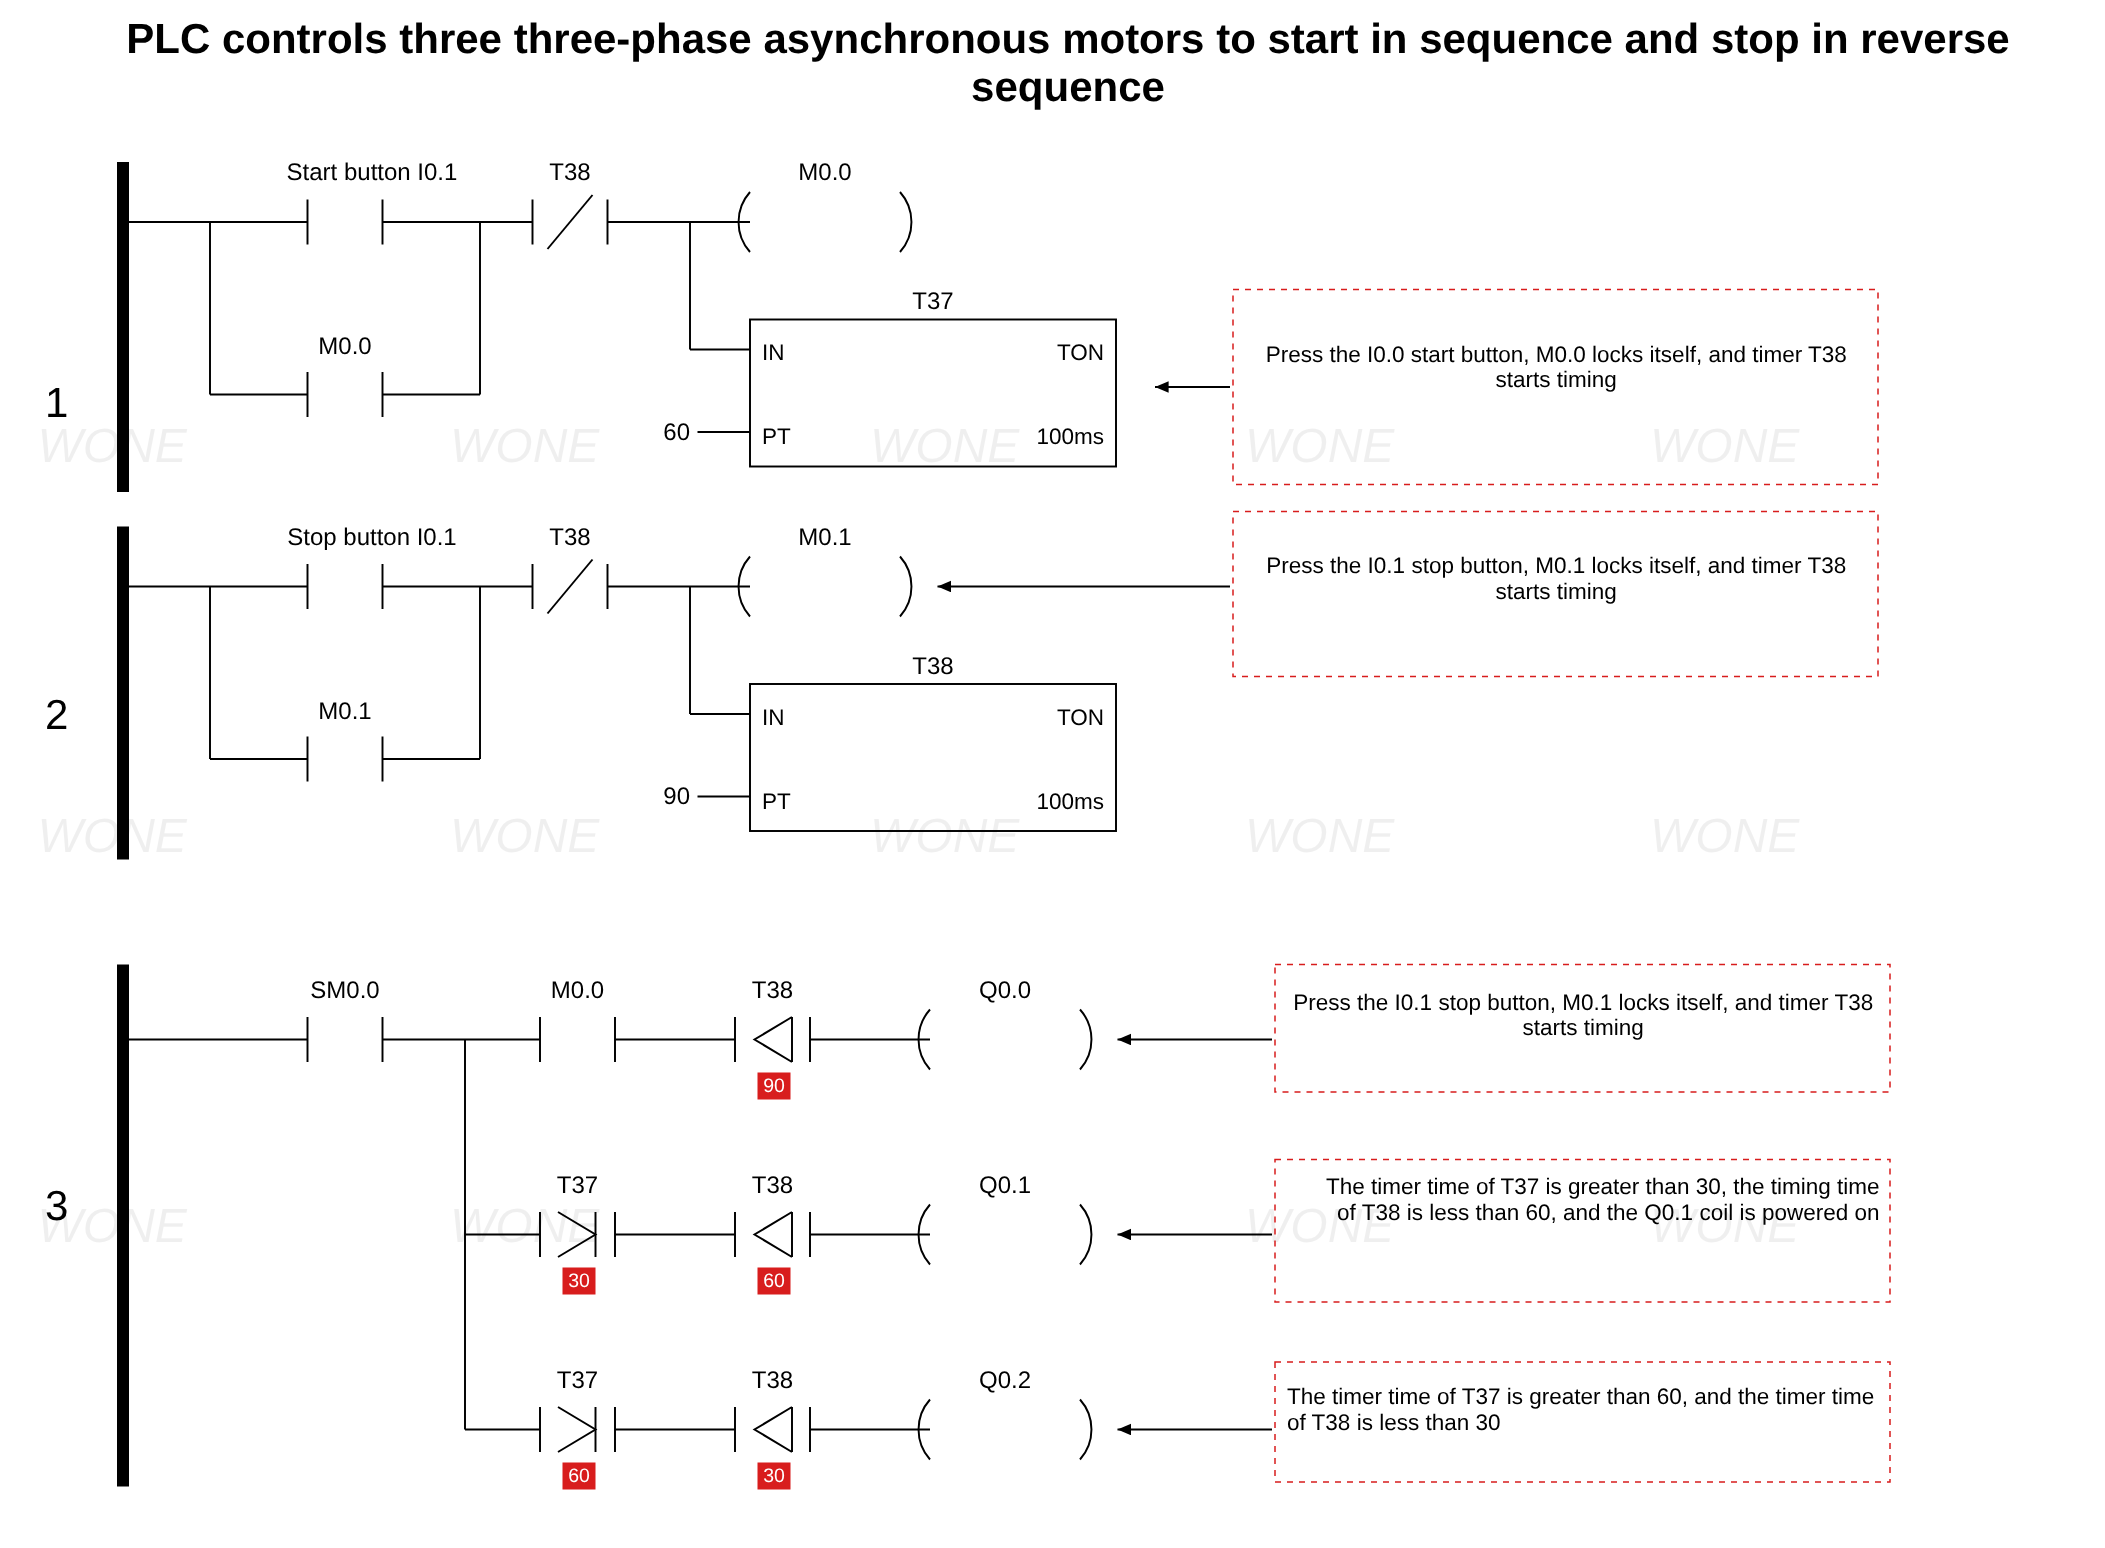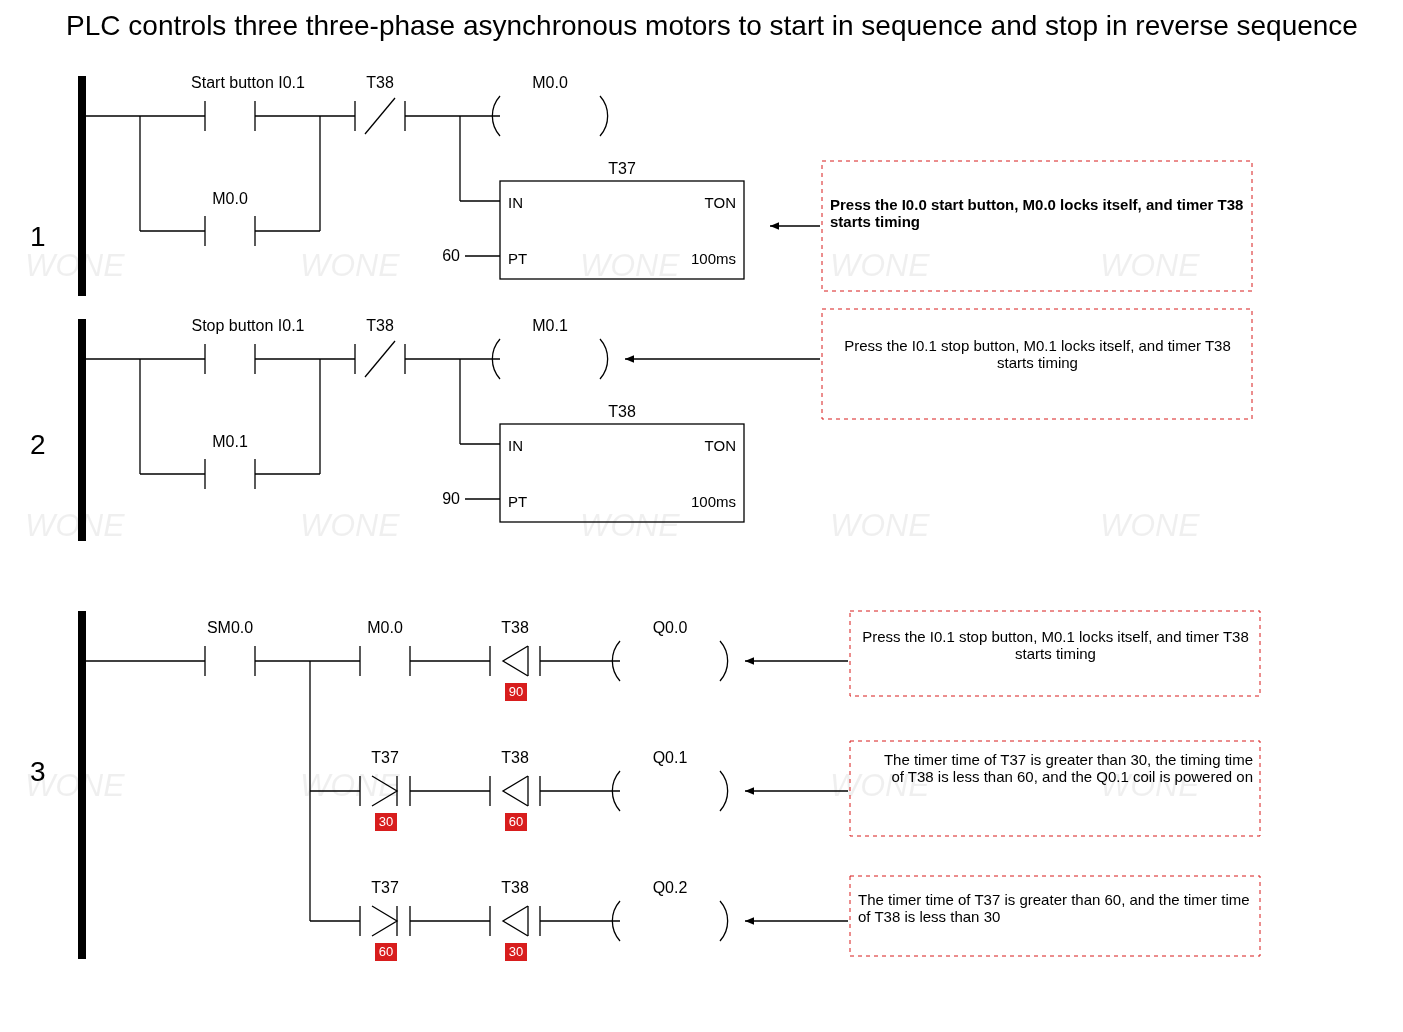--- a/index.html
+++ b/index.html
@@ -5,21 +5,21 @@
   html, body {
     margin: 0;
     padding: 0;
     background: #fff;
     font-family: "Segoe UI", Arial, sans-serif;
     color: #000;
     width: 1403px;
   }
   .title {
     font-size: 28px;
-    font-weight: 400;
+    font-weight: 700;
     text-align: center;
     padding: 10px 39px 24px 60px;
   }
   svg { display: block; }
   .rail { stroke: #000; stroke-width: 8; }
   .wire { stroke: #000; stroke-width: 1.3; fill: none; }
   .box  { stroke: #000; stroke-width: 1.3; fill: none; }
   .txt  { font-size: 16px; font-family: "Segoe UI", Arial, sans-serif; fill: #000; }
   .txtsm { font-size: 15px; }
   .runglabel { font-size: 28px; }
@@ -95,21 +95,21 @@
     <text class="txt txtsm" x="508" y="142">IN</text>
     <text class="txt txtsm" text-anchor="end" x="736" y="142">TON</text>
     <text class="txt txtsm" x="508" y="198">PT</text>
     <text class="txt txtsm" text-anchor="end" x="736" y="198">100ms</text>
     <line class="wire" x1="465" y1="190" x2="500" y2="190"></line>
     <text class="txt" text-anchor="end" x="460" y="195">60</text>
 
     <rect class="note-box" x="822" y="95" width="430" height="130"></rect>
     <line class="arrow" x1="820" y1="160" x2="770" y2="160"></line>
     <foreignObject x="830" y="130" width="415" height="80">
-      <div xmlns="http://www.w3.org/1999/xhtml" style="font-size:15px;text-align:left;font-weight:bold;">Press the I0.0 start button, M0.0 locks itself, and timer T38 starts timing</div>
+      <div xmlns="http://www.w3.org/1999/xhtml" style="font-size:15px;text-align:center;">Press the I0.0 start button, M0.0 locks itself, and timer T38 starts timing</div>
     </foreignObject>
   </g>
 
   <g transform="translate(0,243)">
     <line class="rail" x1="82" y1="10" x2="82" y2="232"></line>
     <text class="runglabel" x="30" y="145">2</text>
 
     <line class="wire" x1="86" y1="50" x2="205" y2="50"></line>
     <line class="wire" x1="205" y1="35" x2="205" y2="65"></line>
     <line class="wire" x1="255" y1="35" x2="255" y2="65"></line>

